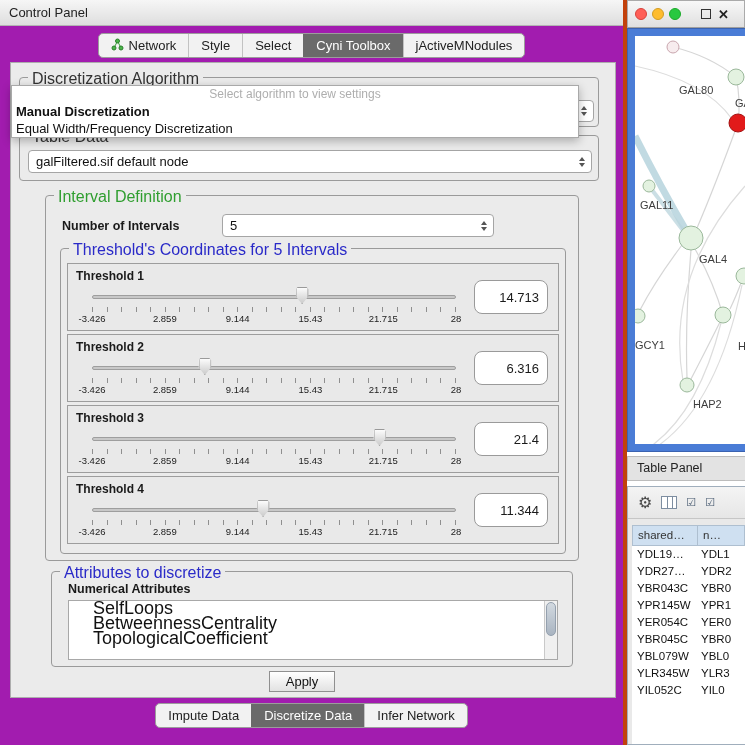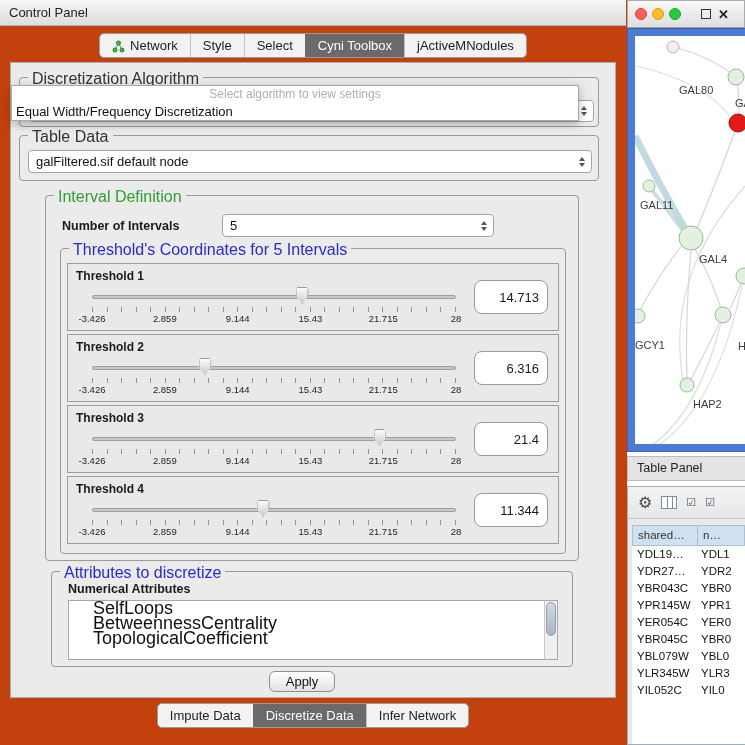--- a/index.html
+++ b/index.html
@@ -1,24 +1,24 @@
 <!DOCTYPE html>
 <html><head>
 <meta charset="utf-8">
 <style>
   *{box-sizing:border-box;margin:0;padding:0}
   body{margin:0;background:#fff;font-family:"Liberation Sans",sans-serif}
   .stage{position:relative;width:745px;height:745px;background:#fff;overflow:hidden;font-size:13px;color:#1a1a1a}
 
   
-  .control-panel{position:absolute;left:0;top:0;width:627px;height:745px;background:#c2410c;border-right:1px solid #c2410c}
+  .control-panel{position:absolute;left:0;top:0;width:627px;height:745px;background:#a21caf;border-right:4px solid #c2410c}
   .cp-titlebar{height:26px;background:linear-gradient(#f6f6f6,#dedede);border-bottom:1px solid #b3b3b3;line-height:25px;padding-left:9px;font-size:13px;color:#222}
   .tabs-row{position:absolute;left:0;right:0;top:33px;display:flex;justify-content:center}
   .tab-group{display:flex;border:1px solid #9c9c9c;border-radius:5px;overflow:hidden;background:#f2f2f2}
-  .tab{padding:4px 12px;font-size:13px;border-left:1px solid #c2c2c2;display:flex;align-items:flex-end;gap:5px;color:#222;white-space:nowrap}
+  .tab{padding:4px 12px;font-size:13px;border-left:1px solid #c2c2c2;display:flex;align-items:flex-start;gap:5px;color:#222;white-space:nowrap}
   .tab:first-child{border-left:none}
   .tab.selected{background:#6a6a6a;color:#fff;border-left-color:#6a6a6a}
 
   .cp-content{position:absolute;left:10px;top:62px;width:606px;height:636px;border:1px solid #adadad;background:#ebebeb}
 
   .group{position:absolute;border:1px solid #9a9a9a;border-radius:4px}
   .group-title{position:absolute;top:-8px;left:8px;background:#ebebeb;padding:0 4px;font-size:16px;color:#333;white-space:nowrap}
   .group-title.green{color:#2f9e2f}
   .group-title.blue{color:#2a2ac8}
 
@@ -55,21 +55,21 @@
   .tick-lab{position:absolute;transform:translateX(-50%);top:0;font-size:9.5px;color:#222;white-space:nowrap}
   .t-value{position:absolute;right:10px;top:16px;width:74px;height:34px;background:#fff;border:1px solid #9a9a9a;border-radius:8px;font-size:13px;display:flex;align-items:center;justify-content:flex-end;padding-right:8px}
 
   .grp-attr{left:40px;top:508px;width:522px;height:96px}
   .attr-label{position:absolute;left:16px;top:10px;font-weight:bold;font-size:12.5px}
   .attr-list{position:absolute;left:16px;top:28px;width:490px;height:60px;background:#fff;border:1px solid #a8a8a8;overflow:hidden}
   .attr-item{font-size:18px;line-height:15px;padding-left:24px;color:#111;white-space:nowrap}
   .attr-scroll{position:absolute;right:0;top:0;width:13px;height:100%;background:#f0f0f0;border-left:1px solid #c9c9c9}
   .attr-thumb{position:absolute;top:1px;left:1px;width:10px;height:34px;background:linear-gradient(#d2d9e0,#a9b4c1);border:1px solid #94a0ae;border-radius:5px}
 
-  .apply-btn{position:absolute;left:258px;top:608px;width:66px;height:21px;border:1px solid #8f8f8f;border-radius:6px;background:linear-gradient(#ffffff,#e2e2e2);font-size:13px;text-align:center;line-height:19px;color:#111}
+  .apply-btn{position:absolute;left:258px;top:608px;width:66px;height:21px;border:1px solid #8f8f8f;border-radius:0;background:linear-gradient(#ffffff,#e2e2e2);font-size:13px;text-align:center;line-height:19px;color:#111}
 
   .bottom-tabs{position:absolute;left:0;right:0;top:703px;display:flex;justify-content:center}
 
   
   .network-frame{position:absolute;left:627px;top:0;width:118px;height:452px}
   .nf-titlebar{height:28px;background:linear-gradient(#f8f8f8,#dfdfdf);border:1px solid #aaa;border-bottom:1px solid #9f9f9f;display:flex;align-items:center;padding-left:7px;gap:5px}
   .tl{width:12px;height:12px;border-radius:50%}
   .tl.red{background:#ff5f57;border:1px solid #d8433c}
   .tl.yellow{background:#febc2e;border:1px solid #d39c22}
   .tl.green{background:#28c840;border:1px solid #1aab29}
@@ -141,20 +141,21 @@
         <div class="combo alg-combo">
           <span class="stepper">
               <i class="up"></i>
               <i class="dn"></i>
             </span>
         </div>
       </div>
 
       <div class="algo-popup">
         <div class="popup-placeholder">Select algorithm to view settings</div>
+        <div class="popup-option bold">Manual Discretization</div>
         <div class="popup-option">Equal Width/Frequency Discretization</div>
       </div>
 
       <div class="group grp-table">
         <span class="group-title">Table Data</span>
         <div class="combo td-combo">
           <span>galFiltered.sif default node</span>
           <span class="stepper">
               <i class="up"></i>
               <i class="dn"></i>

